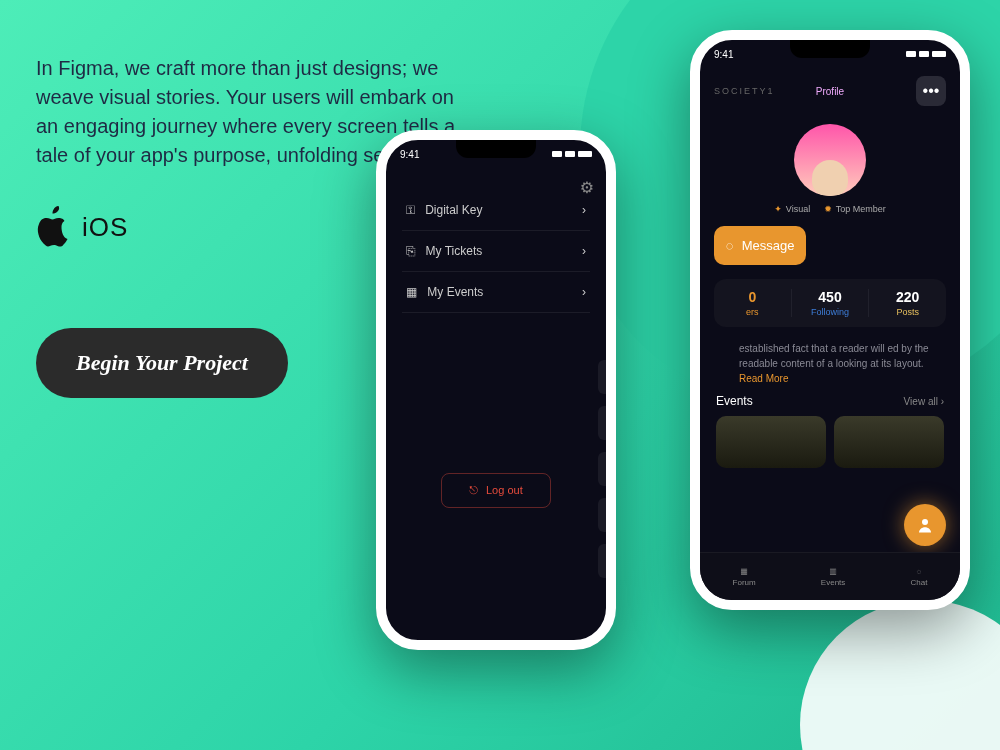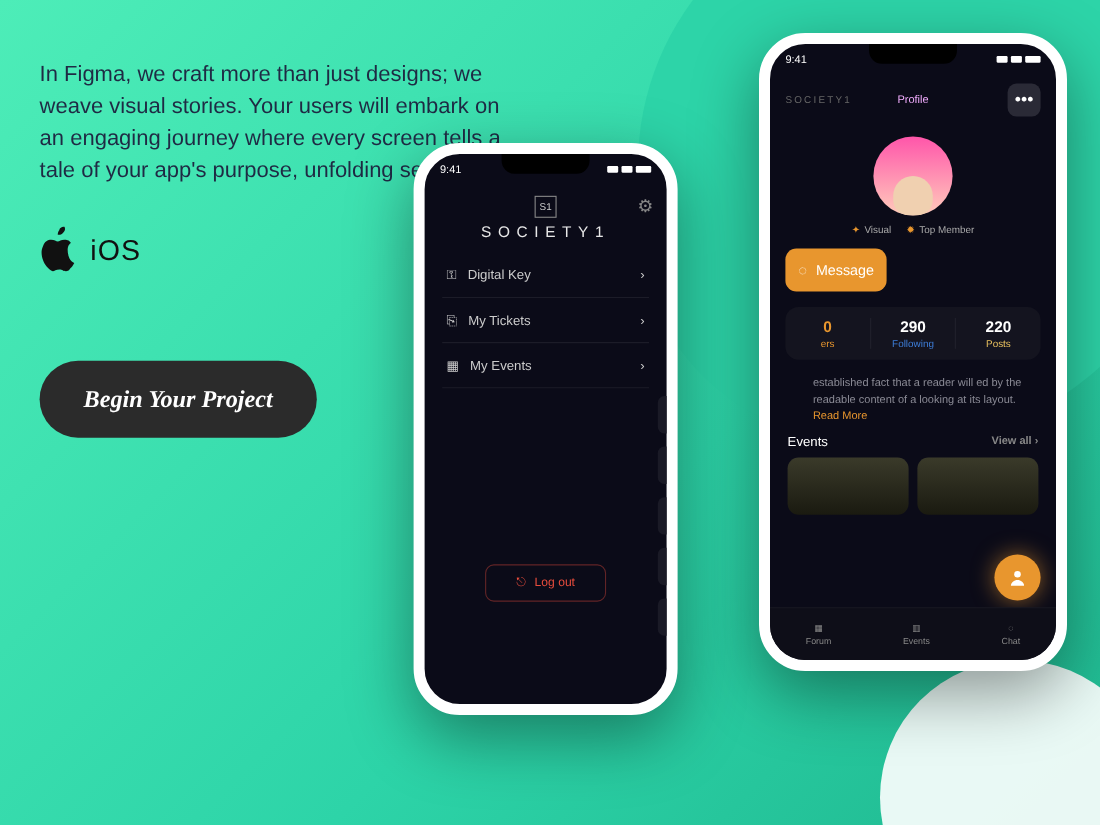--- a/index.html
+++ b/index.html
@@ -39,21 +39,21 @@
 .badge { color:#aaa; font-size:9px; display:flex; gap:4px; align-items:center; }
 .msg-btn { margin:0 14px; background:#e8962e; color:#fff; border:none; border-radius:10px; padding:12px; font-size:13px; display:flex; justify-content:center; gap:8px; cursor:pointer; }
 .stats { display:flex; margin:14px 14px 0; background:#14141f; border-radius:12px; padding:10px 0; }
 .stat { flex:1; text-align:center; border-right:1px solid rgba(255,255,255,0.06); }
 .stat:last-child{border:none;}
 .stat-num { font-size:14px; font-weight:700; }
 .stat-lbl { font-size:9px; color:#888; margin-top:2px; }
 .bio { color:#8a8a95; font-size:10px; line-height:1.5; padding:14px 16px 8px;margin-left:23px; }
 .readmore { color:#e8962e; }
 .ev-head { display:flex; justify-content:space-between; padding:0 16px; color:#fff; font-size:12px; align-items:center; }
-.ev-head .va { color:#888; font-size:10px; cursor:pointer;font-weight:bold; }
+.ev-head .va { color:#888; font-size:10px; cursor:pointer; }
 .ev-cards { display:flex; gap:8px; padding:8px 16px; }
 .ev-card { flex:1; height:52px; background:linear-gradient(#3a3a2a,#1a1a10); border-radius:10px; }
 .fab { position:absolute; right:14px; bottom:54px; width:42px; height:42px; border-radius:50%; background:#e8962e; display:flex; align-items:center; justify-content:center; box-shadow:0 0 20px rgba(232,150,46,0.6); cursor:pointer; }
 .navbar { position:absolute; bottom:0; left:0; right:0; height:48px; background:#0e0e18; display:flex; justify-content:space-around; align-items:center; border-top:1px solid rgba(255,255,255,0.05); }
 .nav-item { color:#888; font-size:8px; display:flex; flex-direction:column; align-items:center; gap:2px; cursor:pointer; }
 .side-tabs { position:absolute; right:-20px; top:220px; display:flex; flex-direction:column; gap:12px; }
 .side-tab { width:28px; height:34px; background:#1a1a26; border-radius:6px 0 0 6px; display:flex; align-items:center; justify-content:center; color:#666; font-size:11px; }
 .ico{display:inline-block;}
 svg{display:block;}
 </style>
@@ -113,21 +113,21 @@
     <button class="msg-btn">
       <span>◌</span>
       <span>Message</span>
     </button>
     <div class="stats">
       <div class="stat">
         <div class="stat-num" style="color:#e8962e">0</div>
         <div class="stat-lbl" style="color:#e8962e">ers</div>
       </div>
       <div class="stat">
-        <div class="stat-num" style="color:#fff">290</div>
+        <div class="stat-num" style="color:#fff">450</div>
         <div class="stat-lbl" style="color:#3d7dd8">Following</div>
       </div>
       <div class="stat">
         <div class="stat-num" style="color:#fff">220</div>
         <div class="stat-lbl" style="color:#e8c05e">Posts</div>
       </div>
     </div>
     <div class="bio">
       <span>established fact that a reader will ed by the readable content of a looking at its layout.  </span><span class="readmore">Read More</span>
     </div>
@@ -167,24 +167,20 @@
     <div class="notch"></div>
     <div class="statusbar">
       <span>9:41</span>
       <div class="sig">
           <span></span>
           <span></span>
           <span style="width:14px"></span>
         </div>
     </div>
     <div class="logo-row">
-      <div style="text-align:center">
-        <div style="border:1px solid #888;width:20px;height:20px;margin:0 auto 4px;display:flex;align-items:center;justify-content:center;color:#ccc;font-size:9px;">S1</div>
-        <div class="logo-txt">SOCIETY1</div>
-      </div>
       <span class="gear">
         <span>⚙</span>
       </span>
     </div>
     <div class="menu">
       <div class="menu-item">
         <div class="lft">
             <span>⚿</span>
             <span>Digital Key</span>
           </div>

